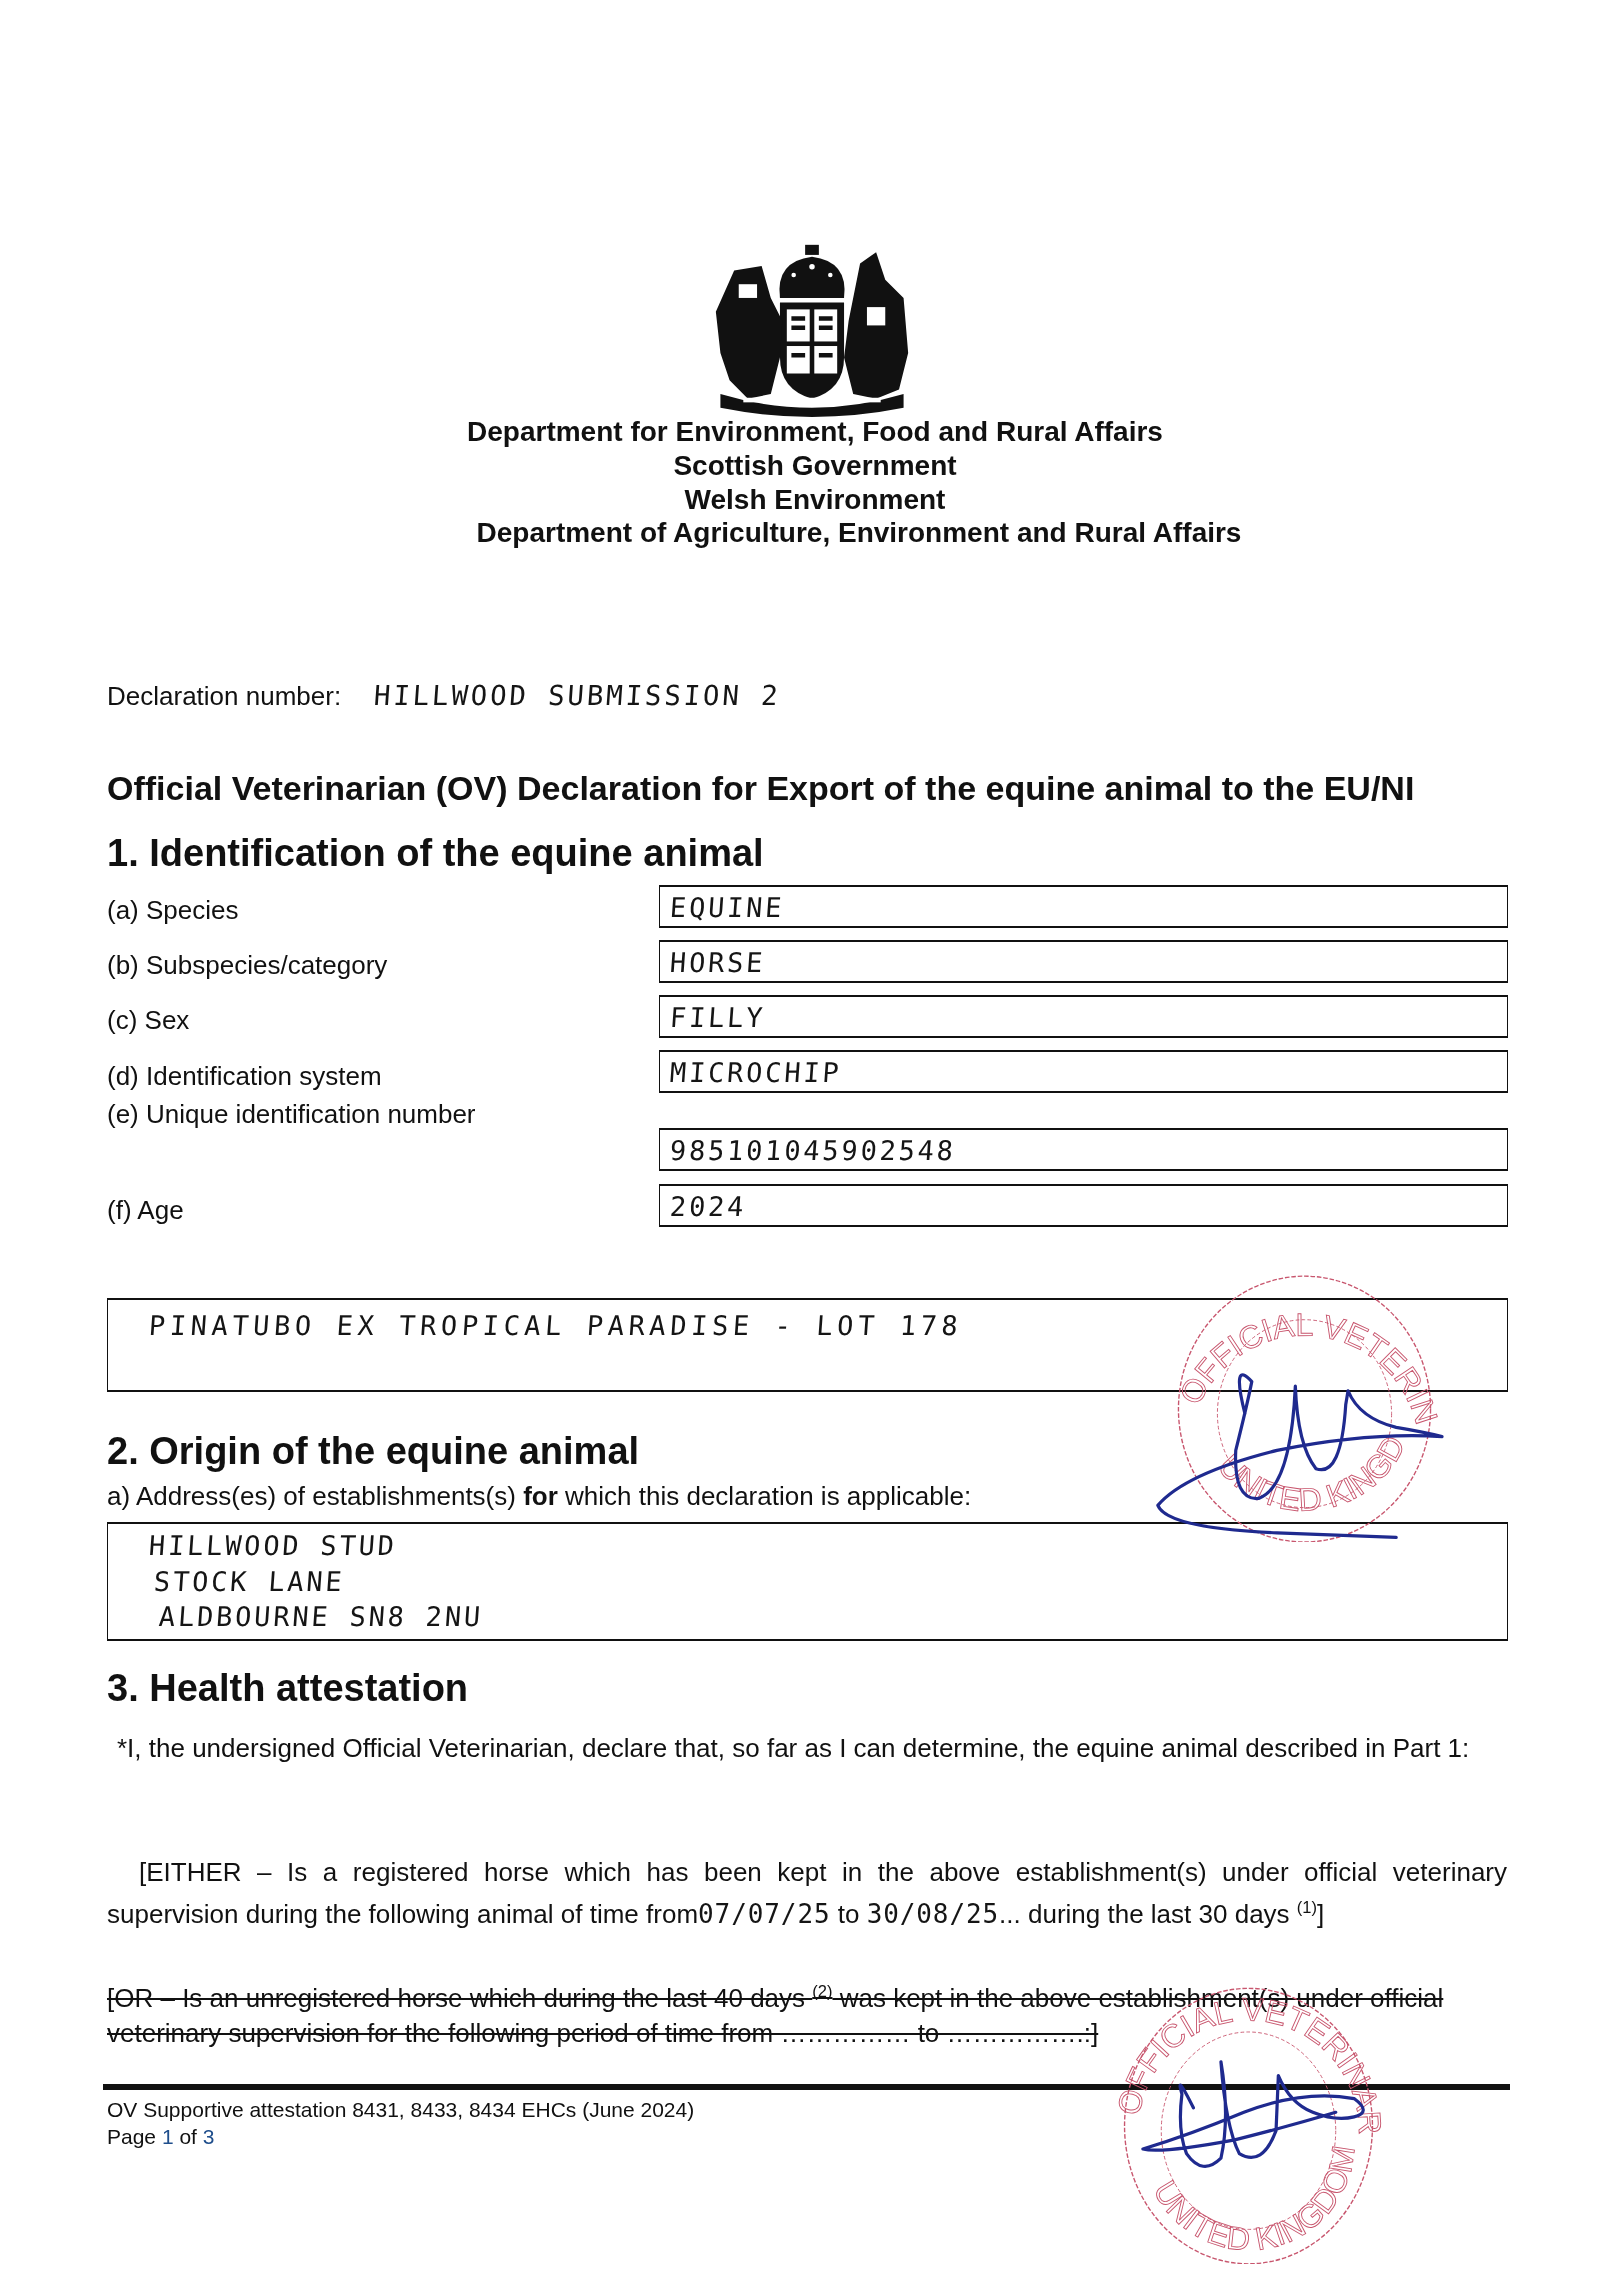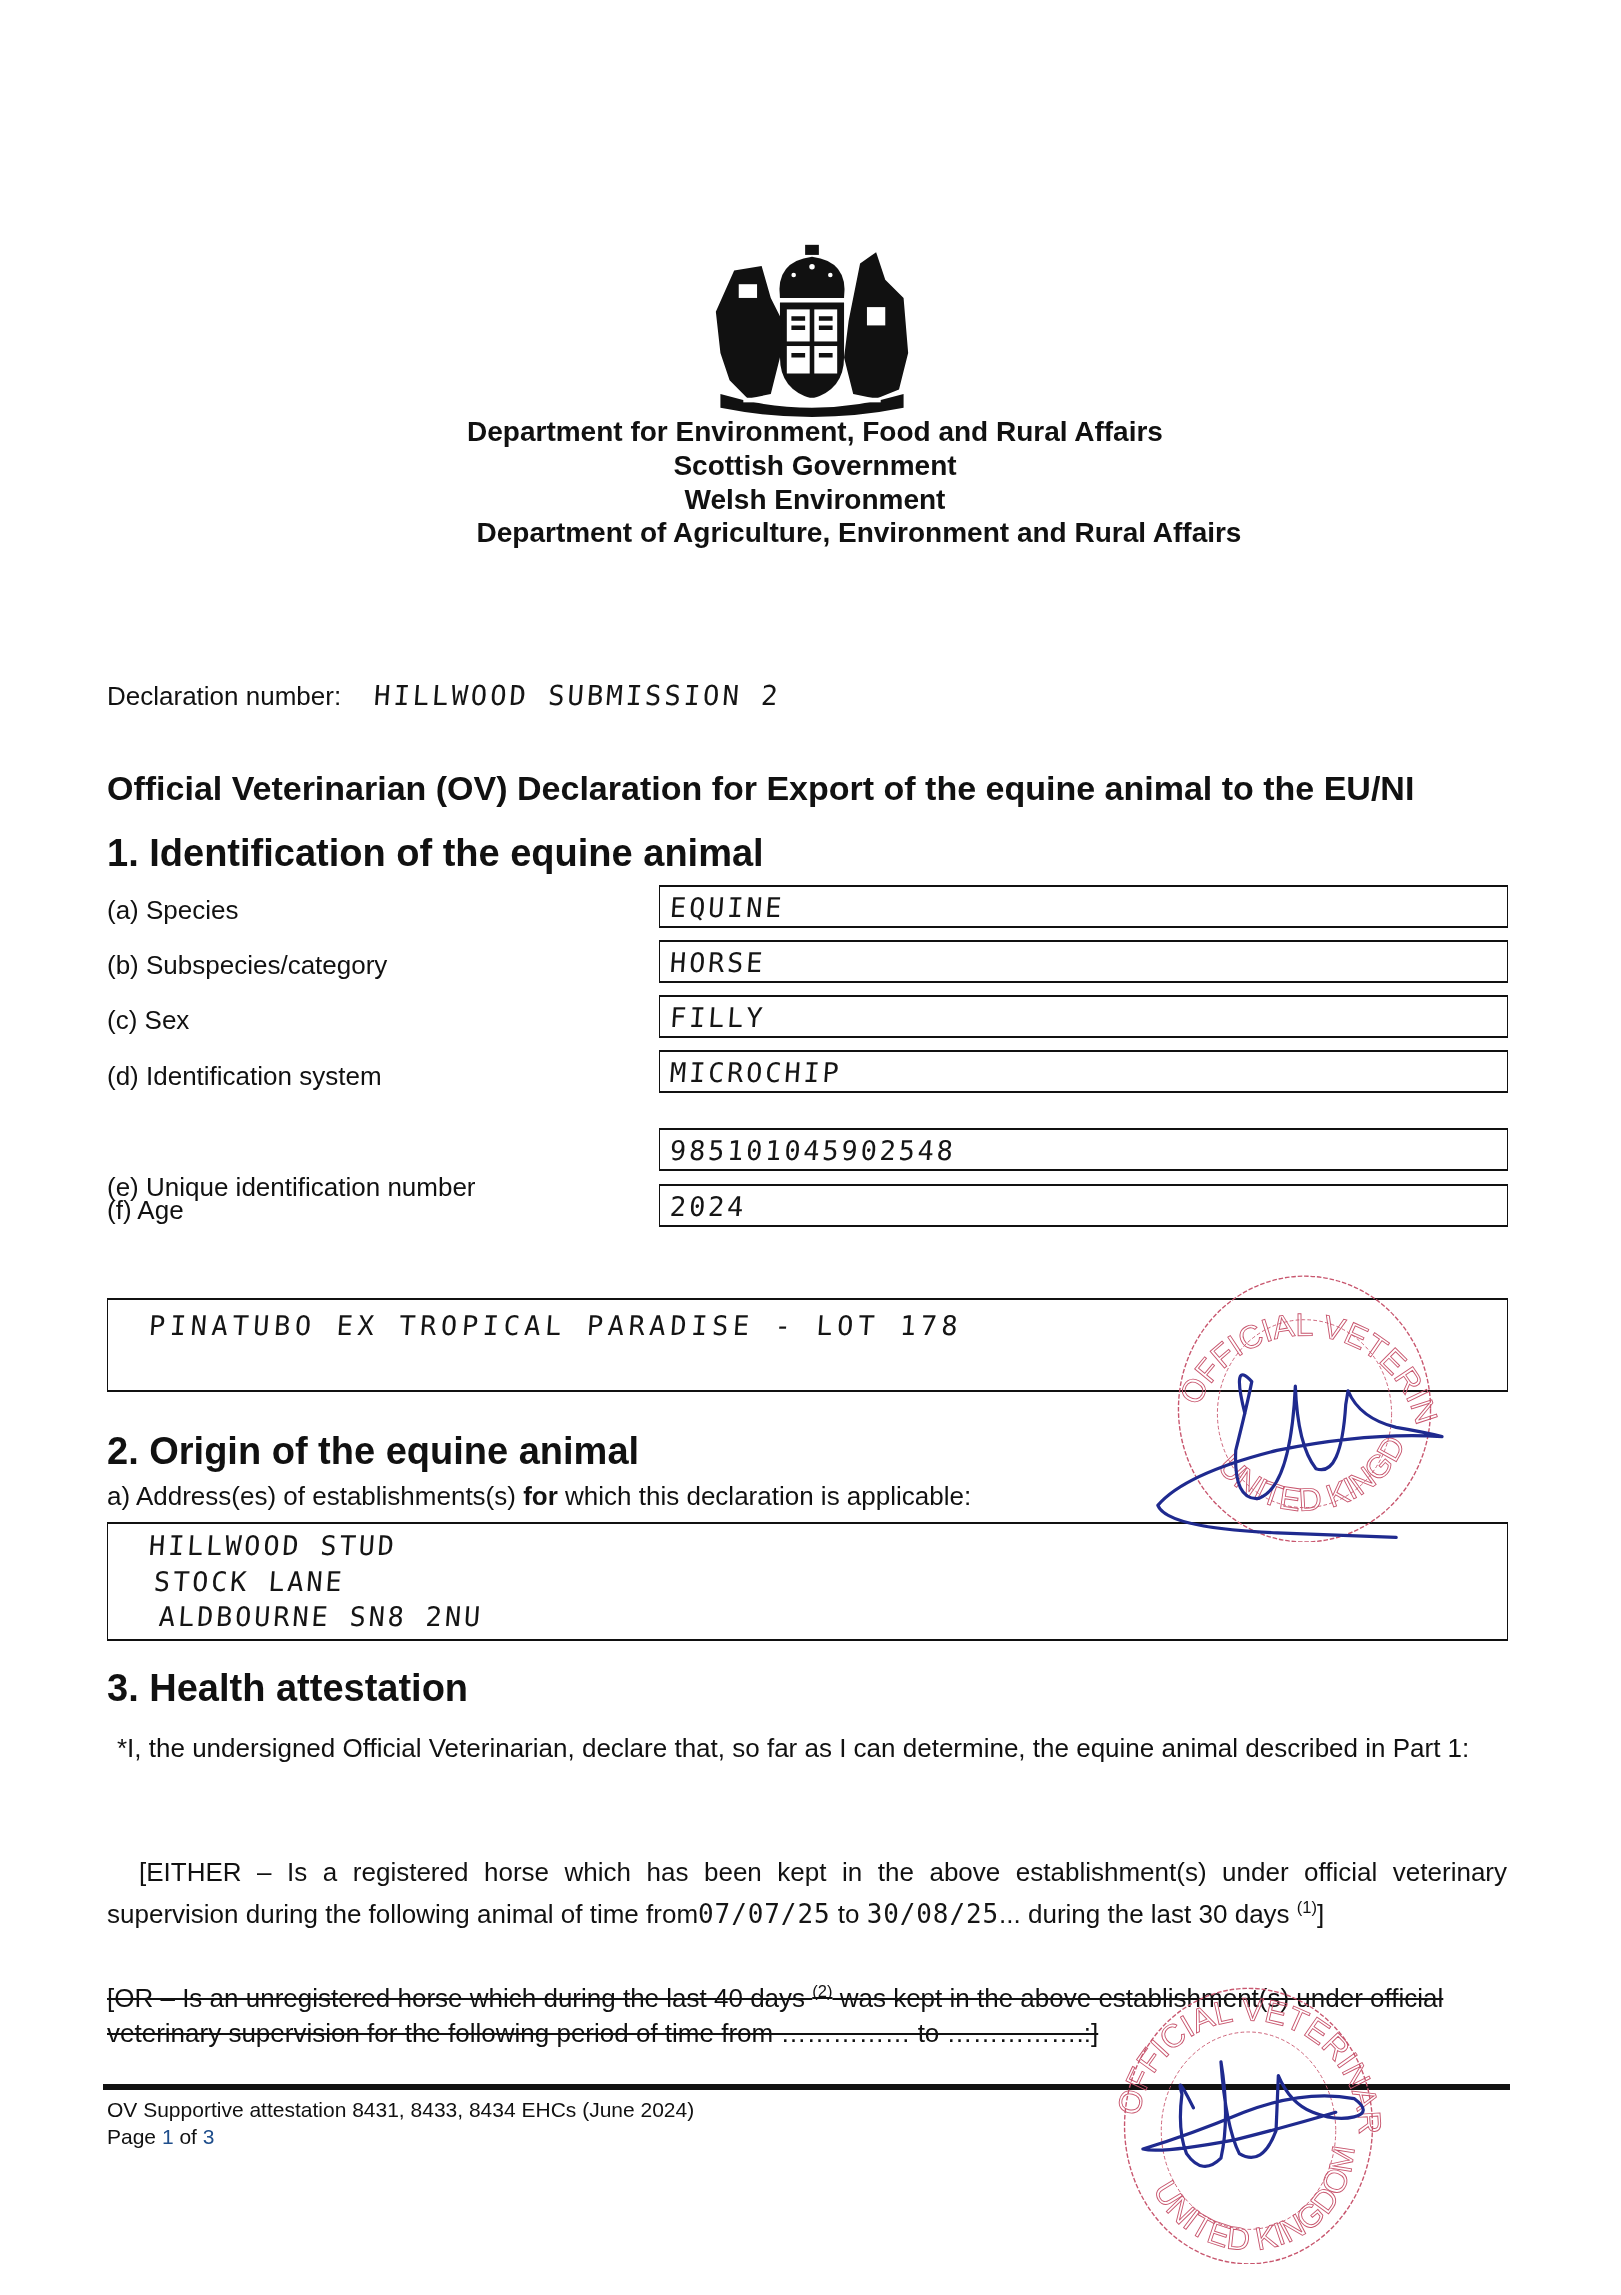--- a/index.html
+++ b/index.html
@@ -74,21 +74,21 @@
 <div class="label" style="top:1005px;">(c) Sex</div>
 <div class="box" style="left:659px; top:995px; width:847px; height:39px;">
   <div class="hand" style="left:10px; top:4.6px;">FILLY</div>
 </div>
 
 <div class="label" style="top:1061px;">(d) Identification system</div>
 <div class="box" style="left:659px; top:1050px; width:847px; height:39px;">
   <div class="hand" style="left:10px; top:4.6px;">MICROCHIP</div>
 </div>
 
-<div class="label" style="top:1172px;">(e) Unique identification number</div>
+<div class="label" style="top:1099px;">(e) Unique identification number</div>
 <div class="box" style="left:659px; top:1128px; width:847px; height:39px;">
   <div class="hand" style="left:10px; top:4.6px;">985101045902548</div>
 </div>
 
 <div class="label" style="top:1195px;">(f) Age</div>
 <div class="box" style="left:659px; top:1184px; width:847px; height:39px;">
   <div class="hand" style="left:10px; top:4.6px;">2024</div>
 </div>
 
 <div class="label" style="top:1268px; font-size:25px; text-decoration: underline; margin-top: 43px;">(g) Insert further detailed description if needed:</div>

